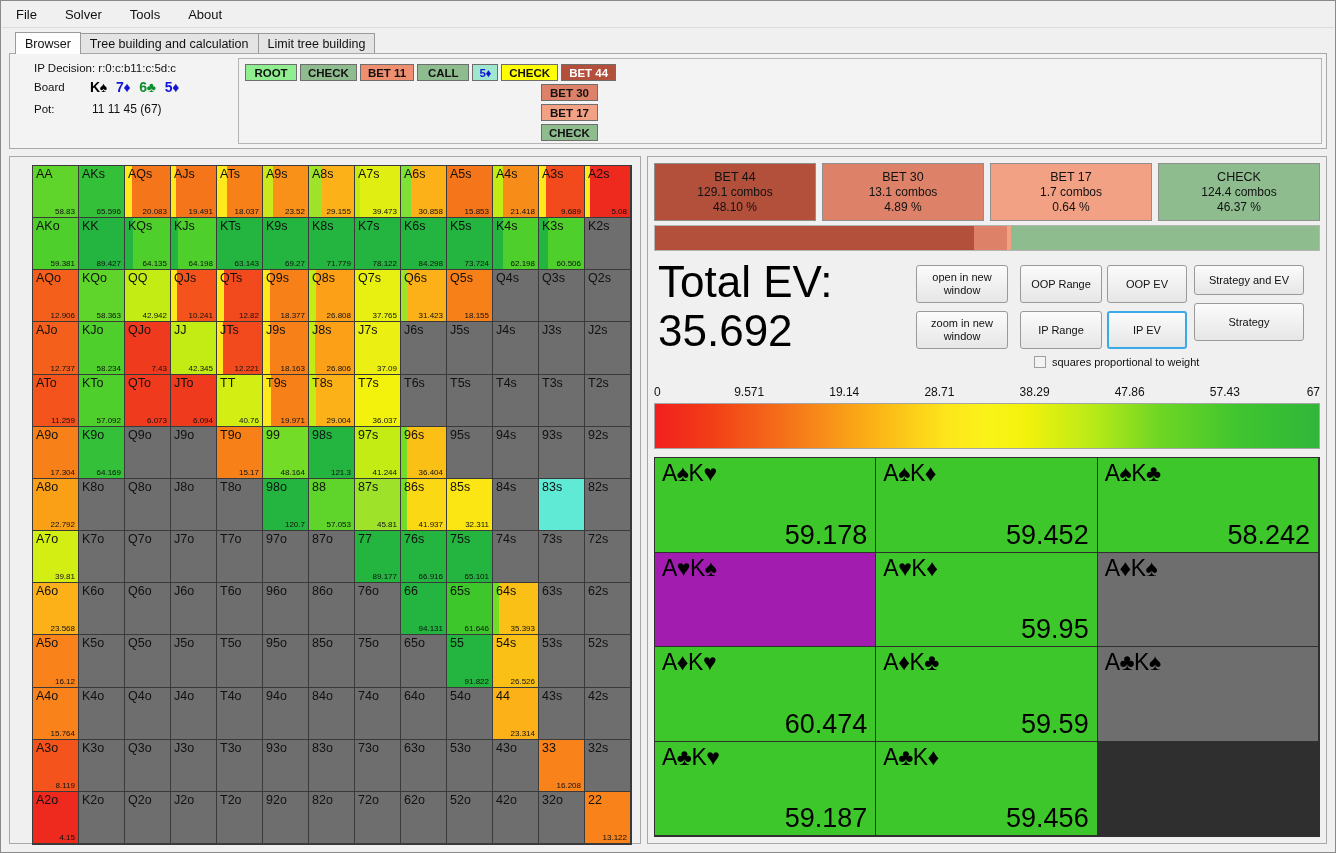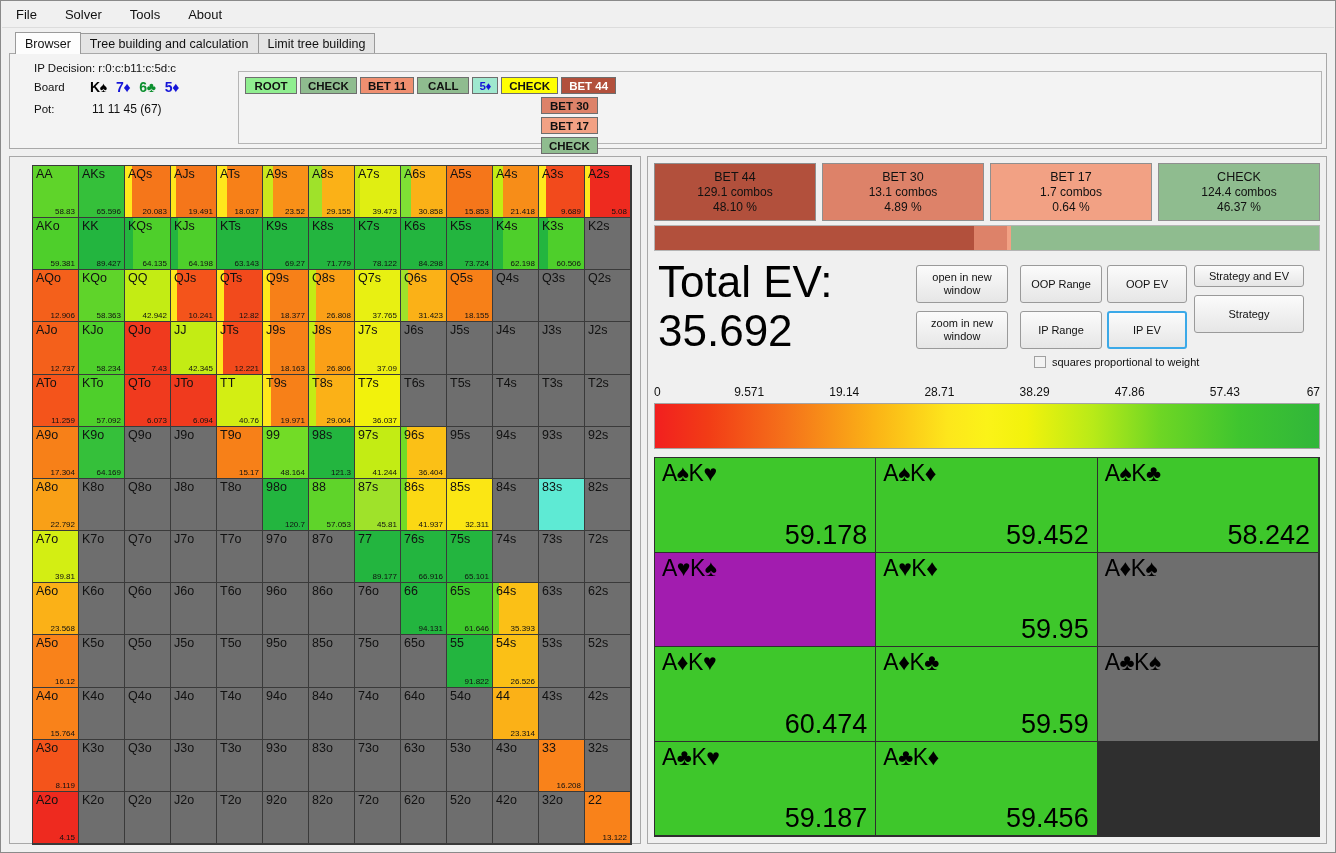--- a/index.html
+++ b/index.html
@@ -64,21 +64,21 @@
   .boardcards { display: flex; gap: 9px; margin-left: 12px; font-size: 14px; font-weight: bold; }
   .card { letter-spacing: -0.3px; }
   .s-spade { color: #000000; }
   .s-diamond { color: #1515d8; }
   .s-club { color: #0b8f2e; }
   .potvals { margin-left: 14px; font-size: 12px; }
 
   
   .treebox {
     position: absolute; left: 228px; top: 4px; right: 4px; bottom: 4px;
-    background: #f3f3f3; border: 1px solid #b5b5b5; margin-top: 13px;
+    background: #f3f3f3; border: 1px solid #b5b5b5;
   }
   .treerow { position: absolute; display: flex; gap: 3px; }
   .node {
     height: 17px; min-width: 52px; padding: 0 7px;
     font-size: 11.5px; font-weight: bold; color: #111;
     display: flex; align-items: center; justify-content: center;
     border: 1px solid #6e6e6e;
     white-space: nowrap;
   }
   .node.root     { background: #90ee90; }
@@ -942,21 +942,21 @@
       <div class="btn" style="height:38px;">OOP Range</div>
       <div class="btn" style="height:38px;">IP  Range</div>
     </div>
 
     <div class="btncol" style="left:459px; width:80px;">
       <div class="btn" style="height:38px;">OOP EV</div>
       <div class="btn sel" style="height:38px;">IP  EV</div>
     </div>
 
     <div class="btncol" style="left:546px; width:110px;">
-      <div class="btn" style="height:22px;text-align:right;">Strategy and EV</div>
+      <div class="btn" style="height:30px;text-align:right;">Strategy and EV</div>
       <div class="btn" style="height:38px;">Strategy</div>
     </div>
 
     <div class="cbrow" style="left:386px; top:199px;">
       <span class="cbox"></span>
       <span>squares proportional to weight</span>
     </div>
 
     <div class="scalelabels" id="scale-labels">
         <span style="left: 0px;">0</span>

